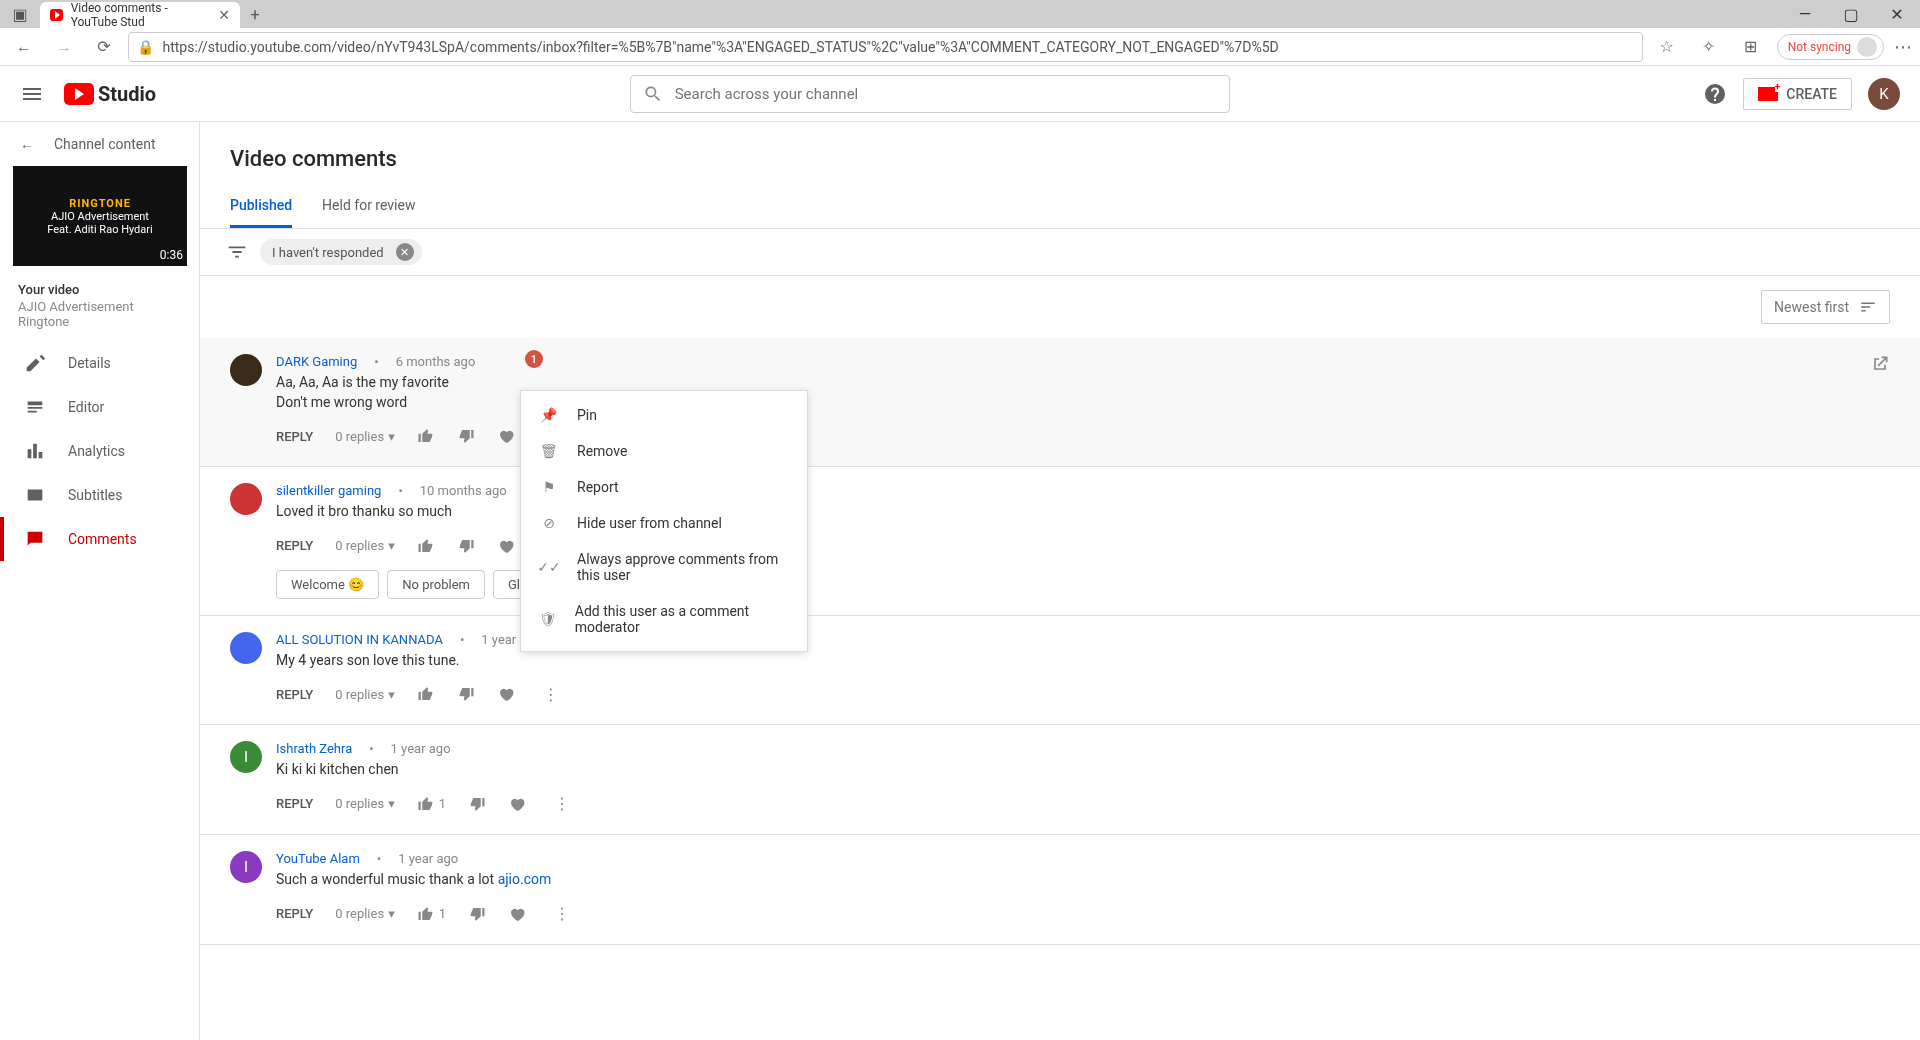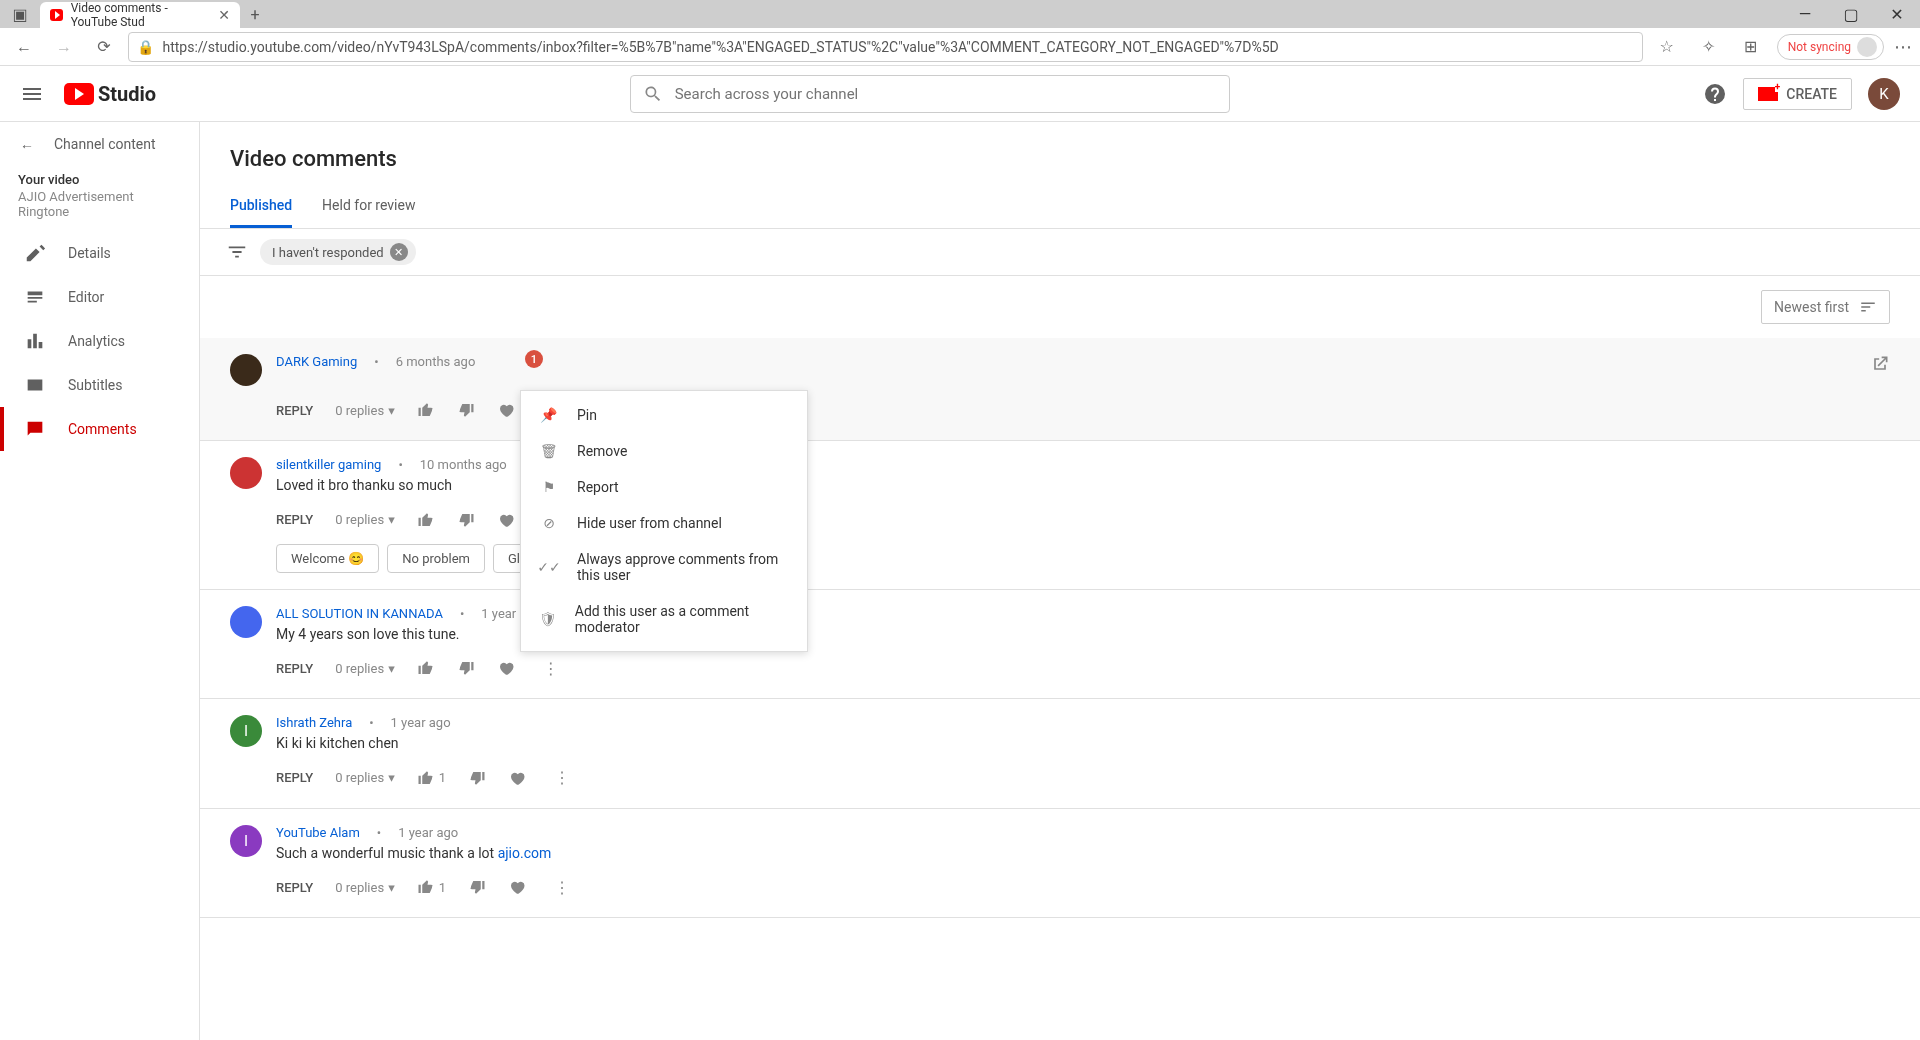--- a/index.html
+++ b/index.html
@@ -62,21 +62,21 @@
   .sidebar-bottom{margin-top:auto;}
 
   
   .main{flex:1;overflow:auto;}
   .page-title{font-size:22px;font-weight:500;padding:24px 30px 14px;color:#282828;}
   .tabs{display:flex;padding:0 30px;border-bottom:1px solid #e0e0e0;gap:30px;}
   .tab-btn{padding:12px 0;font-size:14px;color:#606060;}
   .tab-btn.active{color:#065fd4;border-bottom:3px solid #065fd4;font-weight:500;}
   .filter-row{display:flex;align-items:center;padding:10px 26px;border-bottom:1px solid #e0e0e0;gap:12px;}
   .filter-icon{color:#606060;}
-  .chip{display:flex;align-items:center;background:#eee;border-radius:14px;padding:4px 8px 4px 12px;font-size:13px;color:#555;gap:6px;}
+  .chip{display:flex;align-items:center;background:#eee;border-radius:14px;padding:4px 8px 4px 12px;font-size:13px;color:#555;gap:12px;}
   .chip .x{width:18px;height:18px;border-radius:50%;background:#888;color:#fff;display:flex;align-items:center;justify-content:center;font-size:11px;}
   .sort-row{display:flex;justify-content:flex-end;padding:14px 30px;}
   .sort-btn{border:1px solid #ccc;border-radius:2px;padding:7px 12px;font-size:14px;color:#777;display:flex;align-items:center;gap:10px;}
 
   
   .comment{border-bottom:1px solid #e0e0e0;padding:16px 30px;position:relative;}
   .comment.first{background:#f8f8f8;}
   .c-head{display:flex;align-items:flex-start;gap:14px;}
   .c-avatar{width:32px;height:32px;border-radius:50%;flex-shrink:0;display:flex;align-items:center;justify-content:center;color:#fff;font-size:15px;}
   .c-body{flex:1;}
@@ -176,20 +176,28 @@
   </div>
 </div>
 
 <div class="app-body">
 
   <div class="sidebar">
     <div class="back-row">
       <span class="arrow">←</span>
       <span>Channel content</span>
     </div>
+    <div class="thumb-wrap">
+      <div class="thumb">
+        <div class="r1">RINGTONE</div>
+        <div>AJIO Advertisement</div>
+        <div>Feat. Aditi Rao Hydari</div>
+        <div class="dur">0:36</div>
+      </div>
+    </div>
     <div class="yv-label">Your video</div>
     <div class="yv-sub">AJIO Advertisement Ringtone</div>
 
     <div class="nav-item">
       <svg class="ico" viewBox="0 0 24 24">
           <path d="M3 17v4h4L17 11l-4-4L3 17zm18-12l-2-2-2 2 4 4 2-2-2-2z"></path>
         </svg>
       <span>Details</span>
     </div>
     <div class="nav-item">
@@ -247,20 +255,24 @@
       <svg class="ext-icon" width="20" height="20" viewBox="0 0 24 24">
           <path d="M14 3h7v7h-2V6.4L10.4 15 9 13.6 17.6 5H14zM5 5h6v2H7v10h10v-4h2v6H5z"></path>
         </svg>
       <div class="c-head">
         <div class="c-avatar" style="background:#3a2a1a"></div>
         <div class="c-body">
           <div class="c-meta">
             <span class="c-author">DARK Gaming</span>
             <span class="dot">•</span>
             <span class="c-time">6 months ago</span>
+          </div>
+          <div class="c-text">
+            <span>Aa, Aa, Aa is the my favorite</span><br>
+            <span>Don't me wrong word</span>
           </div>
         </div>
       </div>
       <div class="c-actions">
         <span class="reply-btn">REPLY</span>
         <span class="replies-btn">
             <span>0 replies</span> 
             <span>▾</span>
           </span>
         <span class="ico-btn">

